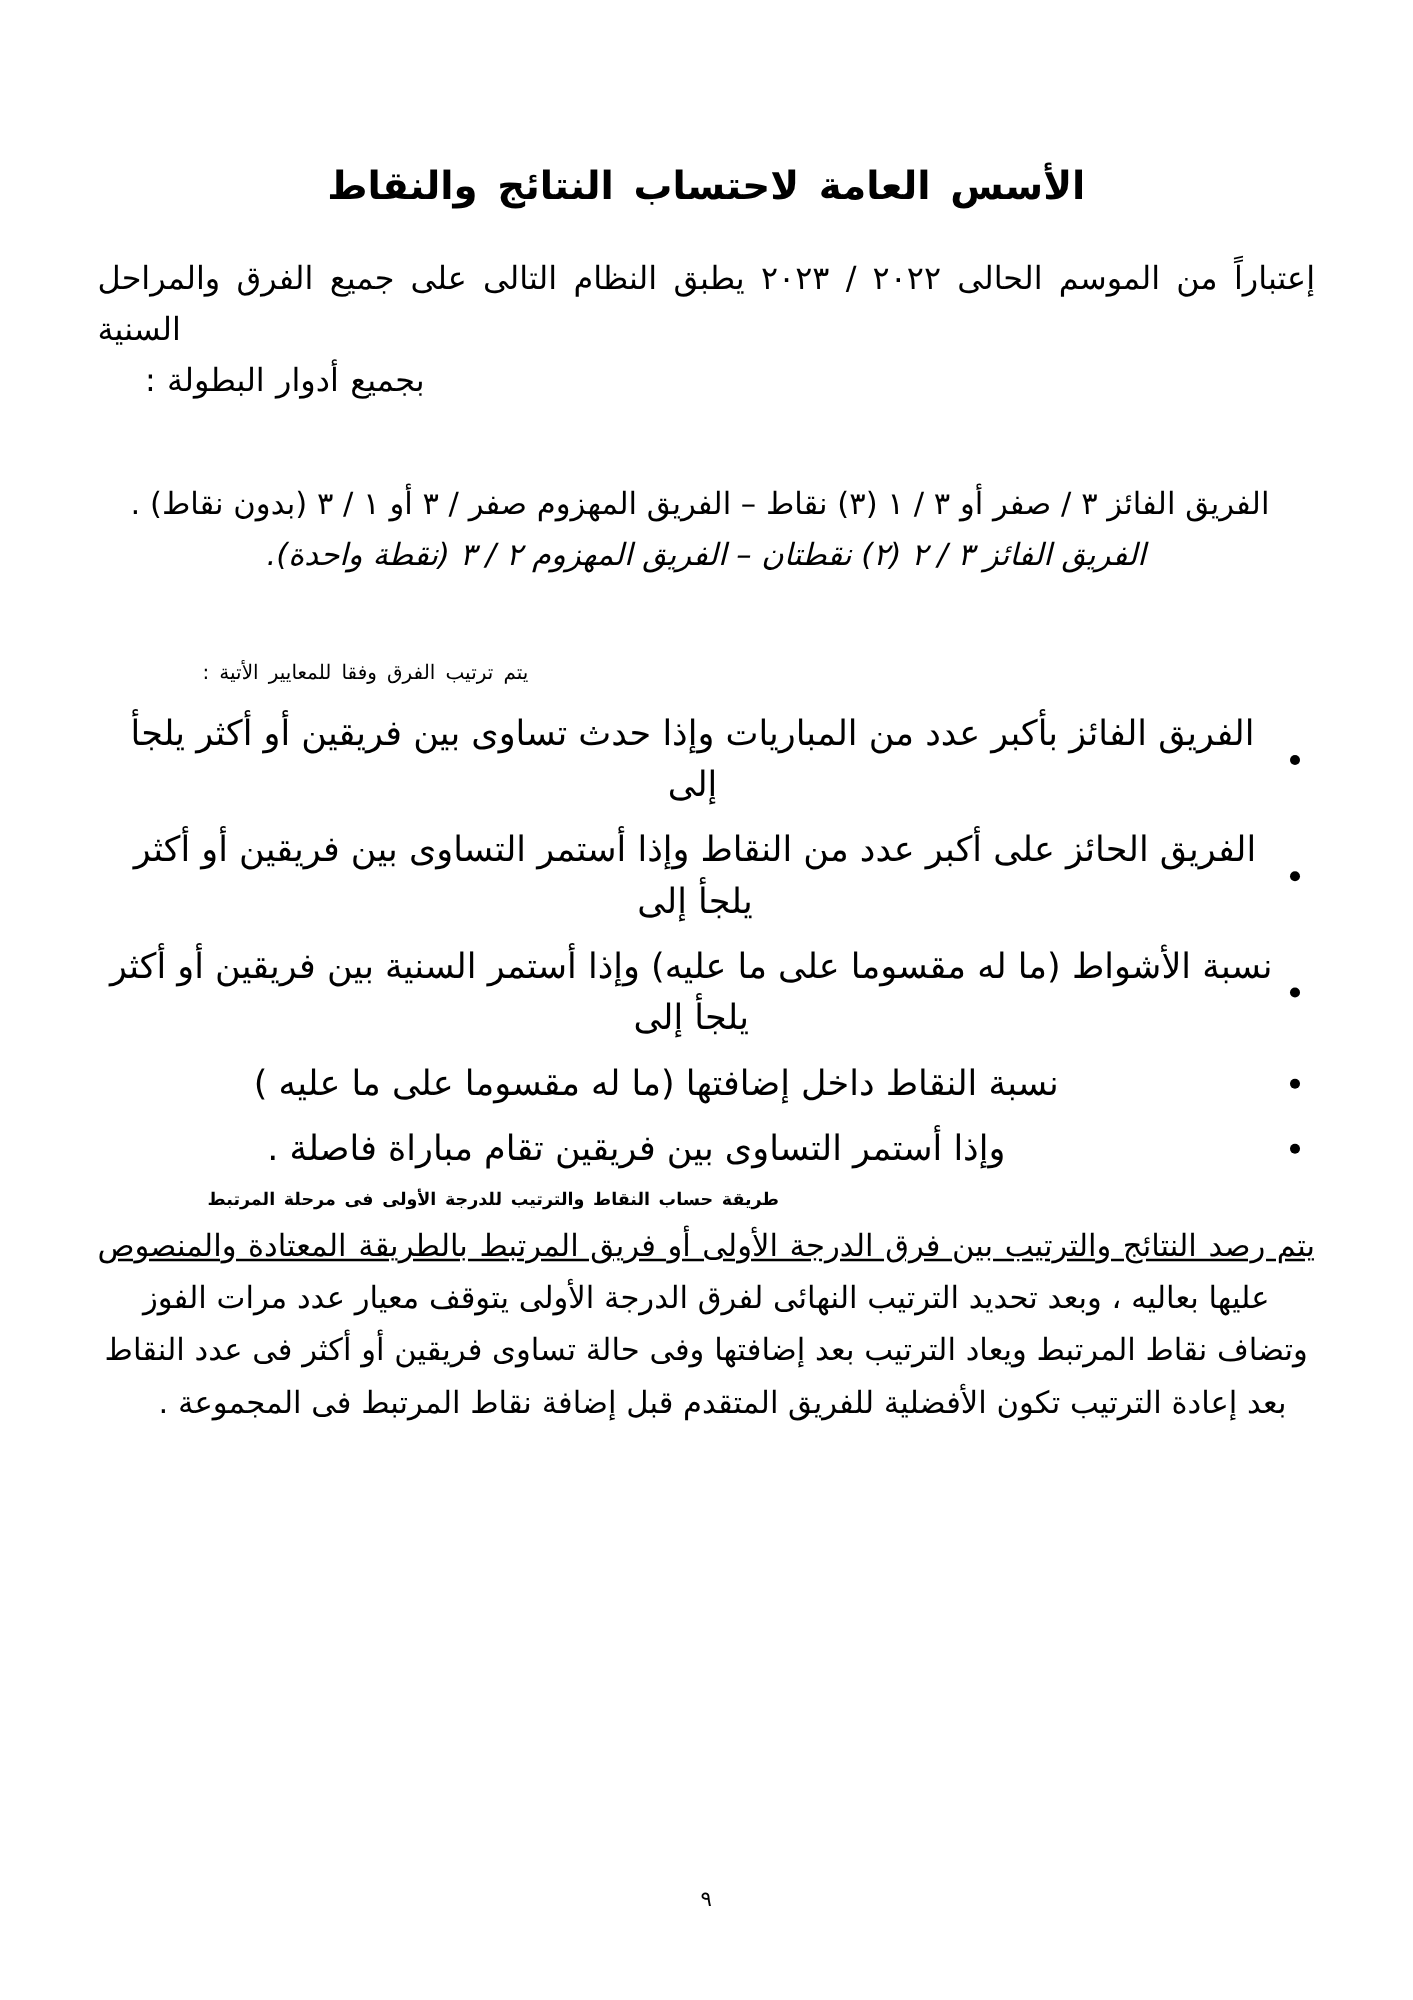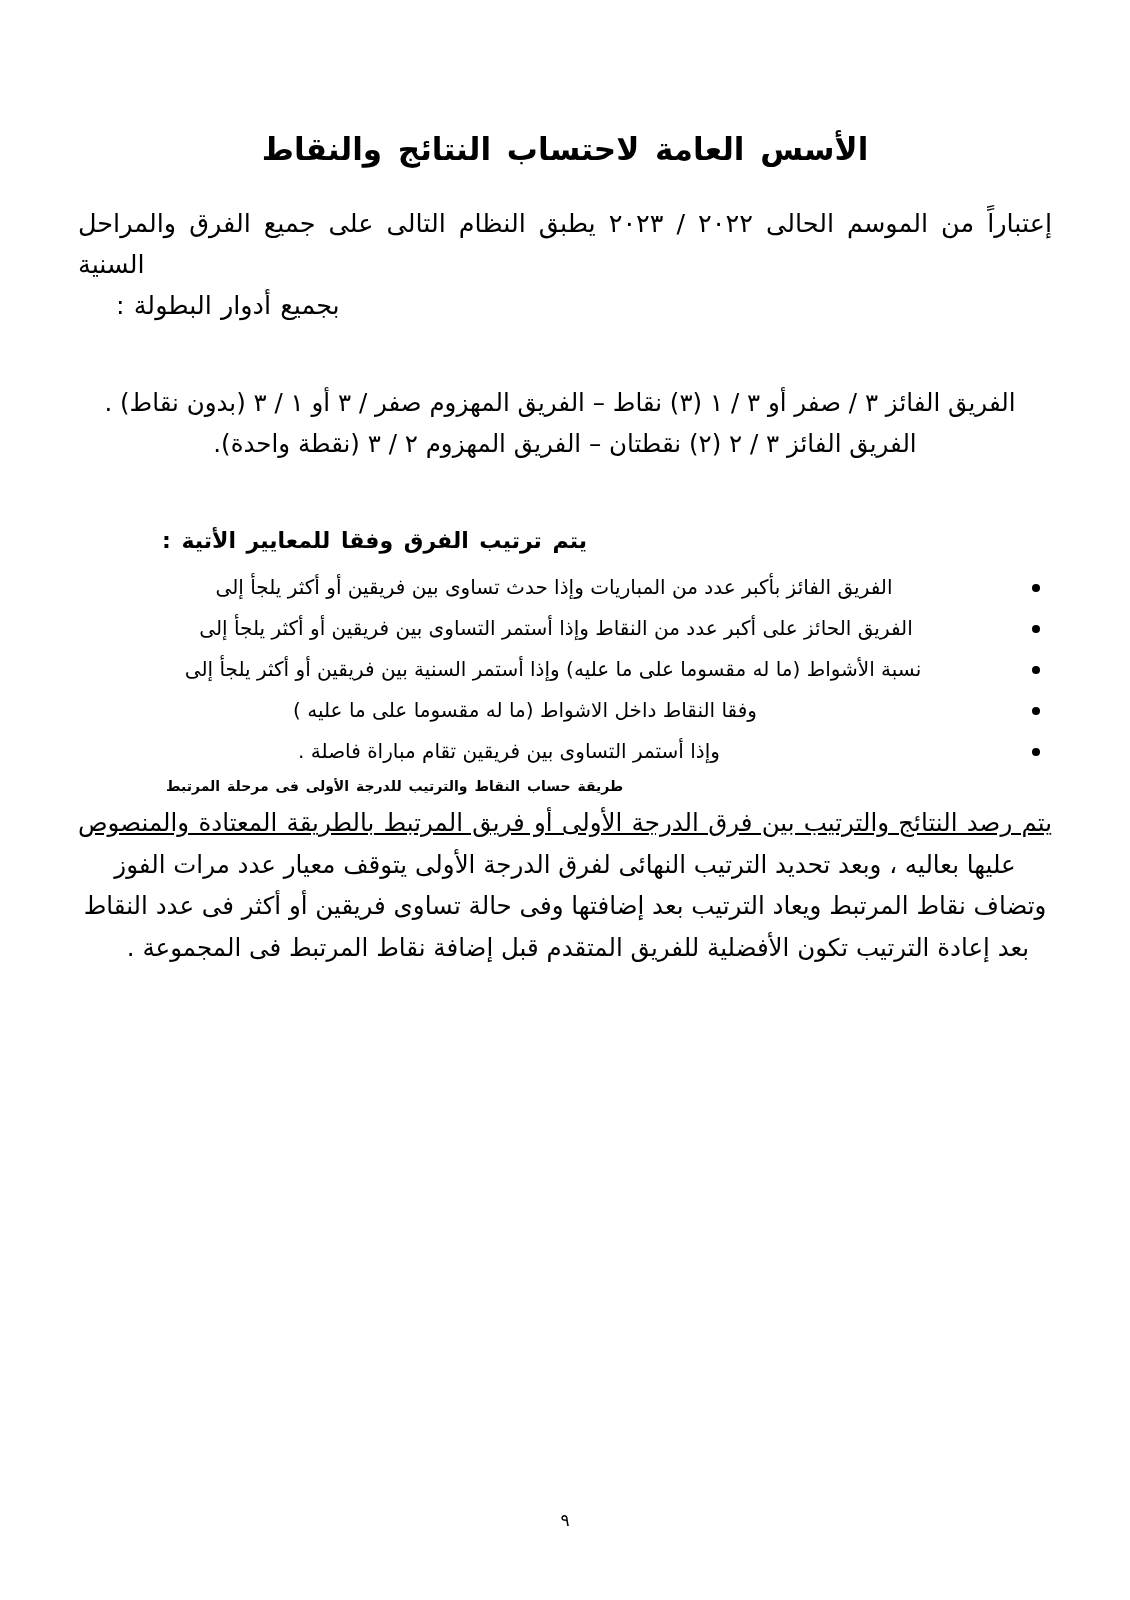--- a/index.html
+++ b/index.html
@@ -58,38 +58,38 @@
     line-height: 1.62;
     margin: 0;
   }
   .score-line {
     display: block;
     text-align: center;
     white-space: nowrap;
     margin-bottom: 2px;
   }
   .score-line.first { padding-right: 10px; }
-  .score-line.second { padding-right: 0px; }
+  .score-line.second { padding-right: 0px; font-style: italic; }
   .spacer-b { height: 62px; }
   .sub-head {
-    font-weight: bold;
-    font-size: 22px;
+    font-weight: normal;
+    font-size: 16px;
     text-align: left;
     padding-left: 84px;
     margin: 0 0 20px 0;
     word-spacing: 3px;
   }
   ul.criteria {
     list-style: none;
     margin: 0;
     padding: 0;
   }
   ul.criteria li {
     position: relative;
-    font-size: 20px;
+    font-size: 28px;
     line-height: 1.45;
     margin-bottom: 12px;
     text-align: center;
     padding: 0 44px 0 26px;
   }
   ul.criteria li .bullet {
     position: absolute;
     right: 12px;
     top: 50%;
     transform: translateY(-50%);
@@ -166,21 +166,21 @@
       <li class="b2">
         <span class="bullet"></span>
         <span>الفريق الحائز على أكبر عدد من النقاط وإذا أستمر التساوى بين فريقين أو أكثر يلجأ إلى</span>
       </li>
       <li class="b3">
         <span class="bullet"></span>
         <span>نسبة الأشواط (ما له مقسوما على ما عليه) وإذا أستمر السنية بين فريقين أو أكثر يلجأ إلى</span>
       </li>
       <li class="b4">
         <span class="bullet"></span>
-        <span>وفقا النقاط داخل الاشواط (ما له مقسوما على ما عليه )</span>
+        <span>نسبة النقاط داخل إضافتها (ما له مقسوما على ما عليه )</span>
       </li>
       <li class="b5">
         <span class="bullet"></span>
         <span>وإذا أستمر التساوى بين فريقين تقام مباراة فاصلة  .</span>
       </li>
     </ul>
 
     <h2 class="sub-head2">طريقة حساب النقاط والترتيب للدرجة الأولى فى مرحلة المرتبط</h2>
 
     <p class="final-para">

